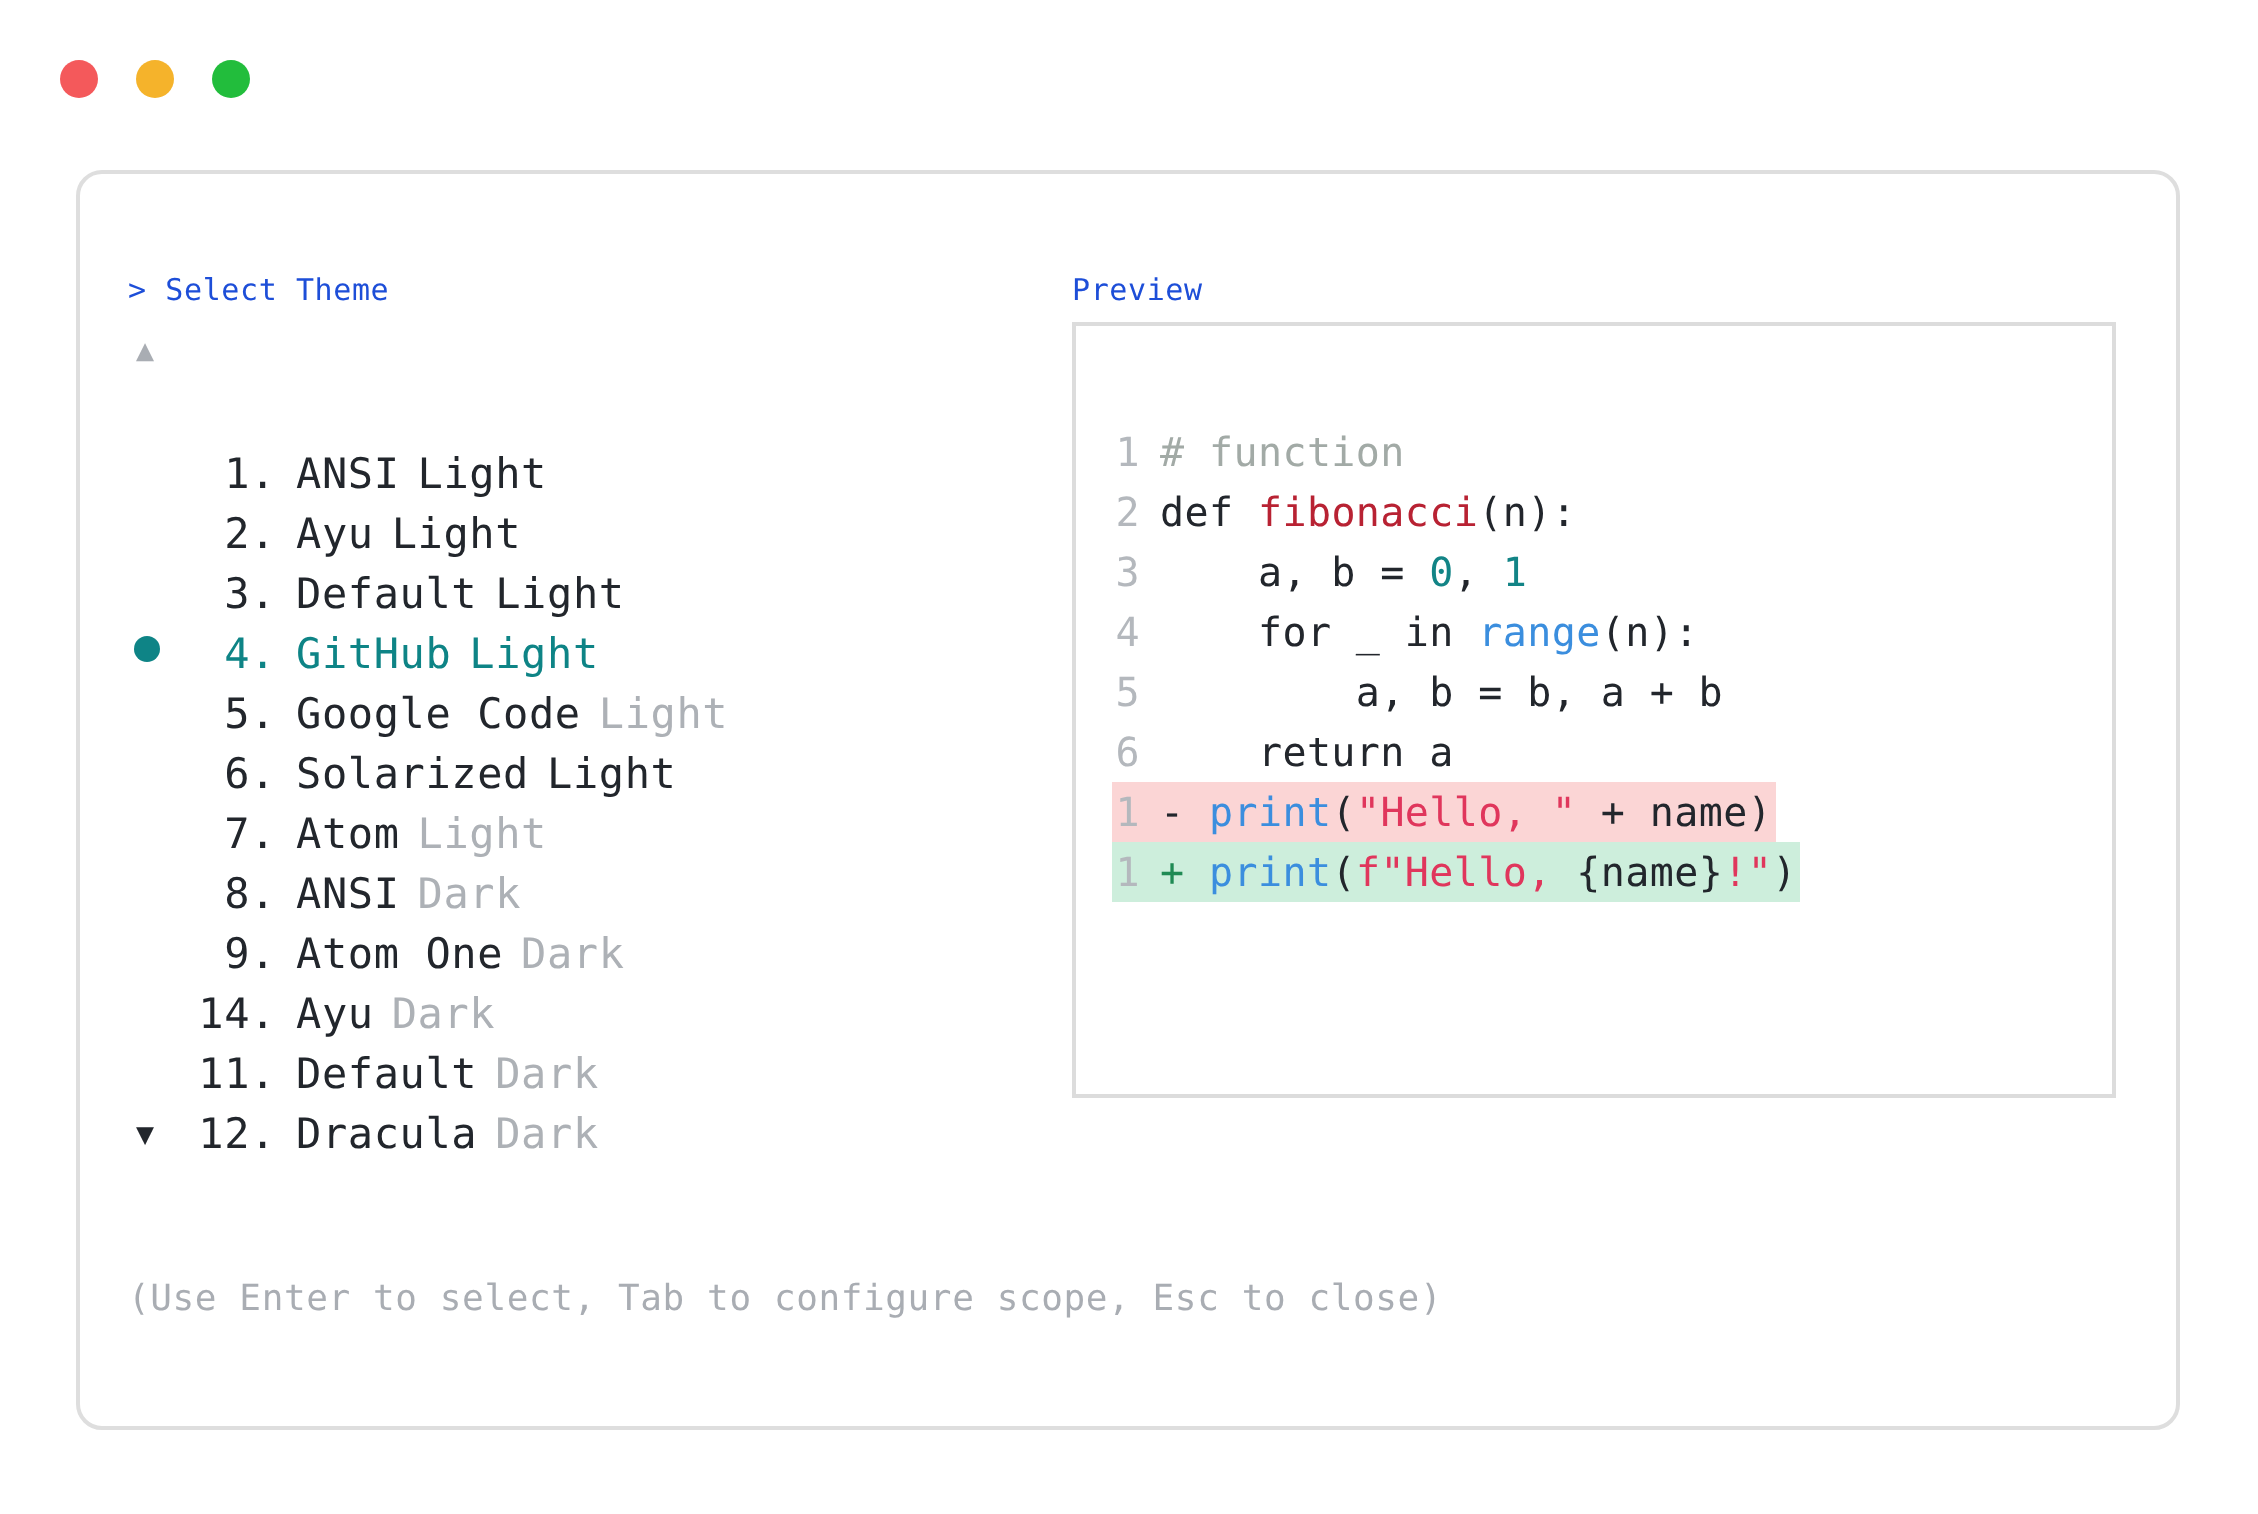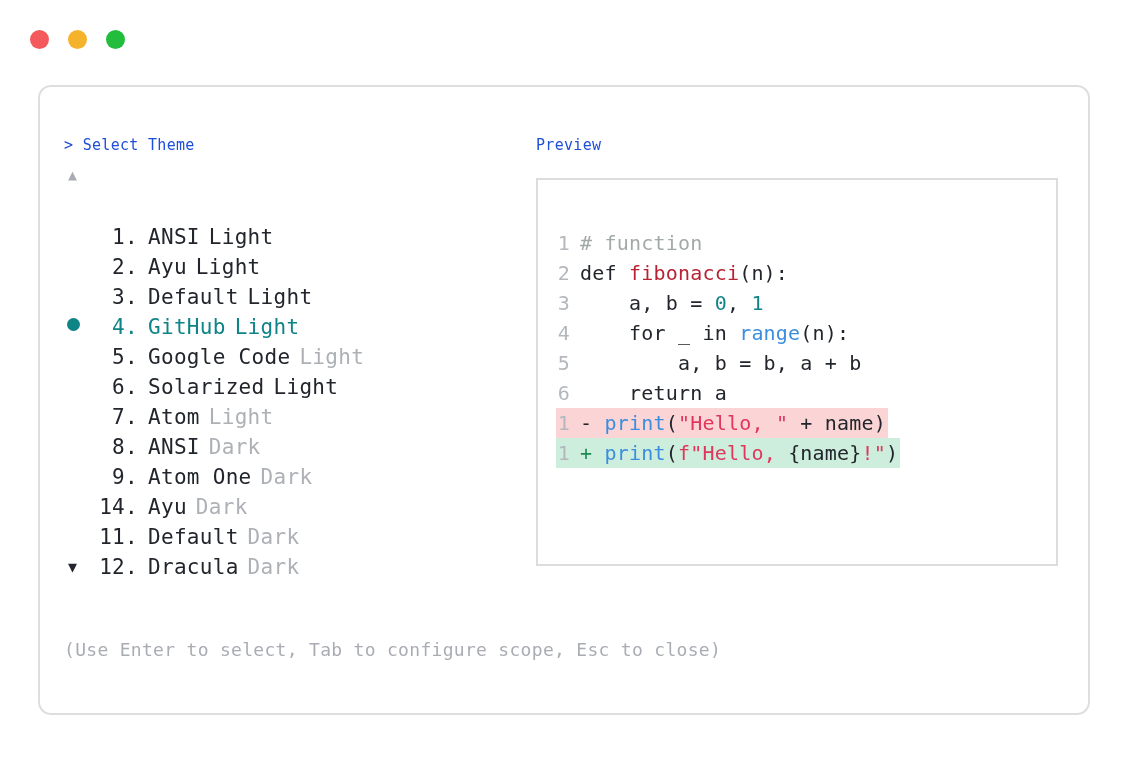--- a/index.html
+++ b/index.html
@@ -138,21 +138,21 @@
     top: 550px;
     font-size: 18px;
     line-height: 26px;
     color: #a9adb3;
     letter-spacing: 0.3px;
     white-space: pre;
   }
 
   
   .preview-box {
-    margin-top: 20px;
+    margin-top: 3px;
     width: 522px;
     height: 388px;
     box-sizing: border-box;
     border: 2px solid #dcdcdc;
     background: #ffffff;
     position: relative;
   }
   .code {
     position: absolute;
     left: 18px;

